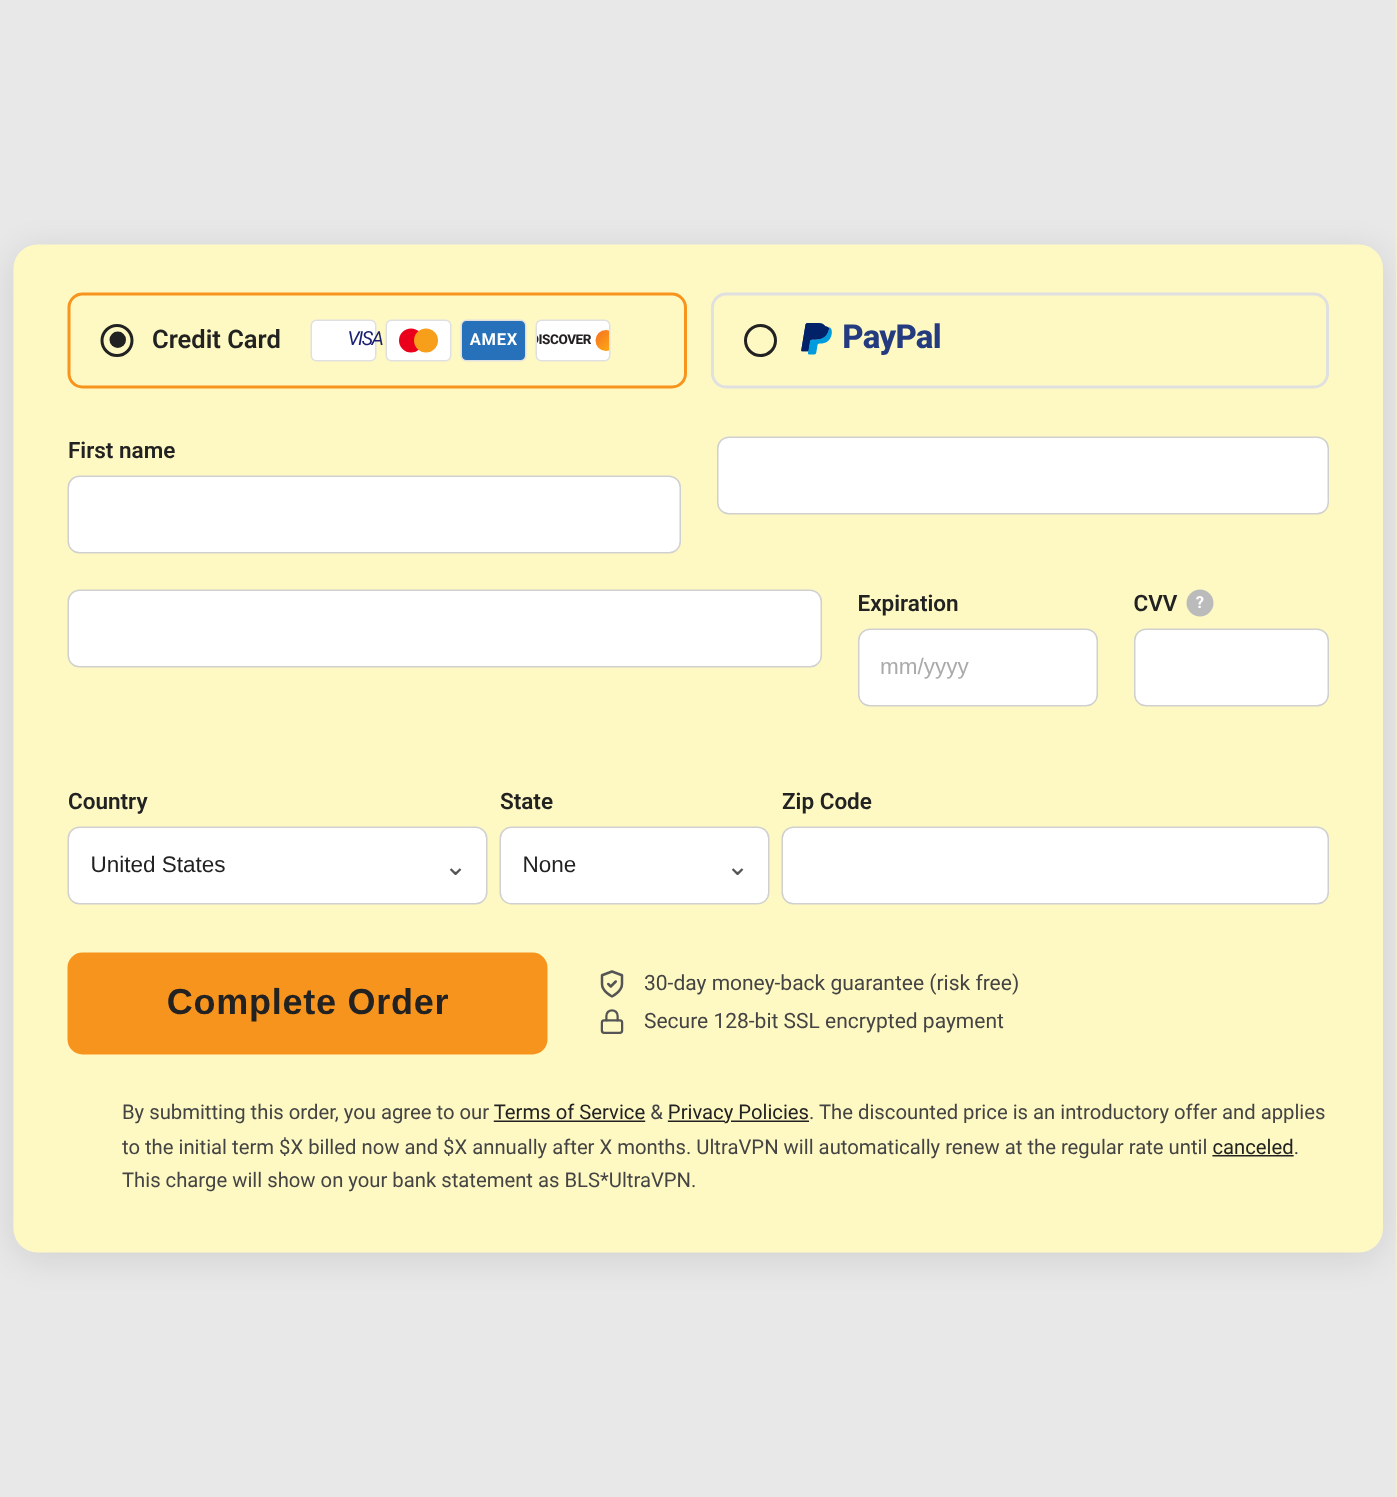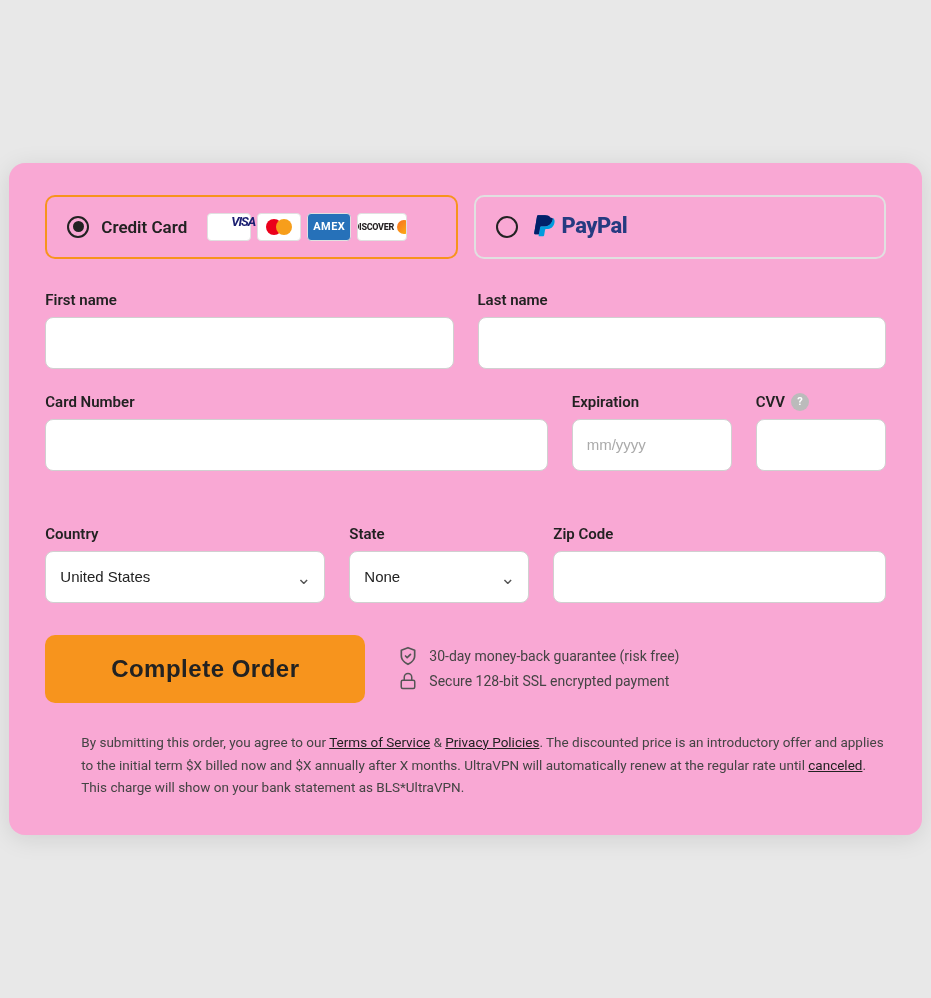--- a/index.html
+++ b/index.html
@@ -5,21 +5,21 @@
     * { box-sizing: border-box; margin: 0; padding: 0; }
     body {
       background: #e8e8e8;
       display: flex;
       justify-content: center;
       align-items: center;
       min-height: 100vh;
       font-family: -apple-system, BlinkMacSystemFont, 'Segoe UI', Roboto, sans-serif;
     }
     .card {
-      background: #f9a8d4;
+      background: #fef9c3;
       border-radius: 16px;
       padding: 32px 36px 36px 36px;
       width: 915px;
       max-width: 98vw;
       box-shadow: 0 4px 24px rgba(0,0,0,0.10);
     }
 
     
     .payment-methods {
       display: flex;
@@ -70,23 +70,24 @@
       align-items: center;
       gap: 6px;
     }
     
     .icon-visa {
       width: 44px;
       height: 28px;
       border: 1.5px solid #e0e0e0;
       border-radius: 4px;
       display: flex;
+      align-items: center;
       justify-content: center;
       font-size: 13px;
-      font-weight: 700;
+      font-weight: 400;
       font-style: italic;
       color: #1a1f71;
       letter-spacing: -1px;
       background: #fff;
       padding-left: 28px;
     }
     
     .icon-mastercard {
       width: 44px;
       height: 28px;
@@ -243,21 +244,21 @@
       top: 50%;
       transform: translateY(-50%);
       pointer-events: none;
       font-size: 18px;
       color: #555;
     }
 
     
     .location-row {
       display: flex;
-      gap: 24px;
+      gap: 8px;
       margin-bottom: 32px;
       align-items: flex-end;
     }
     .country-group { flex: 0 0 280px; }
     .state-group { flex: 0 0 180px; margin-top: 30px; }
     .zip-group { flex: 1; }
 
     
     .action-row {
       display: flex;
@@ -358,28 +359,26 @@
       </div>
     </div>
   </div>
 
   <div class="form-row">
     <div class="form-group full">
       <label>First name</label>
       <input type="text" placeholder="" style="">
     </div>
     <div class="form-group full">
-      <label>Last name</label>
       <input type="text" placeholder="" style="">
     </div>
   </div>
 
   <div class="form-row">
     <div class="form-group full">
-      <label>Card Number</label>
       <input type="text" placeholder="" style="">
     </div>
     <div class="form-group narrow">
       <label>Expiration</label>
       <input type="text" placeholder="mm/yyyy" style="">
     </div>
     <div class="form-group cvv-group">
       <div class="label-with-help">
         <label>CVV</label>
         <div class="help-icon">?</div>

